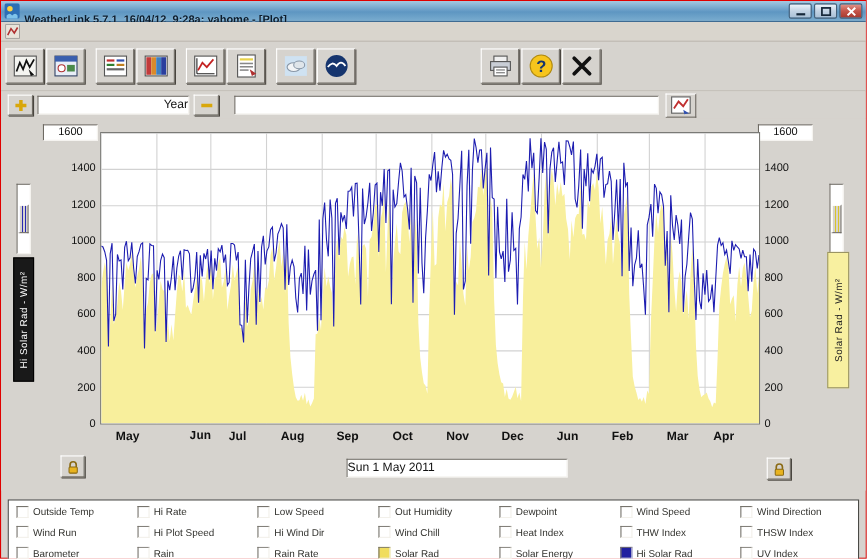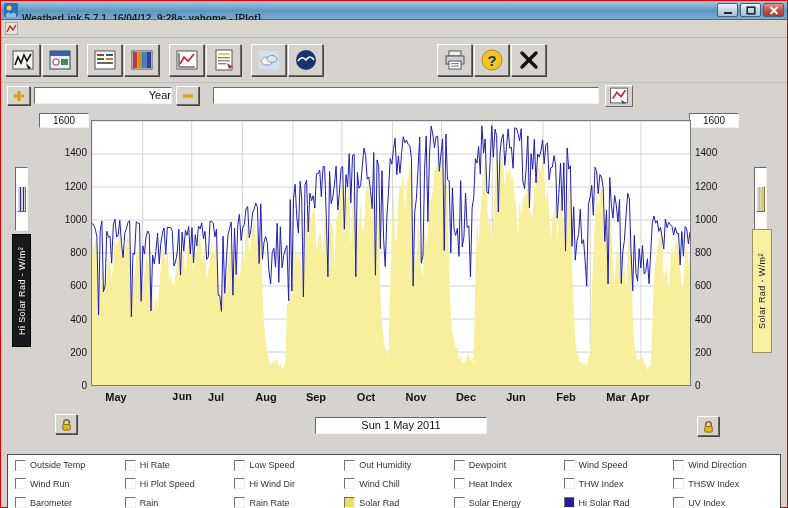--- a/index.html
+++ b/index.html
@@ -53,21 +53,21 @@
   .thumb{height:24px;margin:18px 1px 0;border:1px solid;border-color:#ffffff #6e6a63 #6e6a63 #ffffff;}
   .thumb.blue{background:repeating-linear-gradient(90deg,#d6d3ce 0 2px,#2a2ab0 2px 3px);}
   .thumb.yellow{background:repeating-linear-gradient(90deg,#d6d3ce 0 2px,#d8c42a 2px 3px);}
   .axis-label{position:absolute;writing-mode:vertical-rl;transform:rotate(180deg);display:flex;align-items:center;justify-content:center;font-size:9px;letter-spacing:.4px;box-sizing:border-box;}
   .axis-label.left{left:11px;top:126px;width:19px;height:113px;background:#191919;color:#fff;border:1px solid #000;}
   .axis-label.right{left:751px;top:121px;width:20px;height:124px;background:#f8f0a0;color:#222;border:1px solid #9a9464;}
   .lockbtn{position:absolute;width:22px;height:20px;padding:0;background:#d6d3ce;border:1px solid;border-color:#ffffff #6e6a63 #6e6a63 #ffffff;box-shadow:1px 1px 0 #49453f;display:flex;align-items:center;justify-content:center;}
   .lockbtn svg{width:15px;height:15px;display:block;}
   .lockbtn.left{left:54px;top:306px;}
   .lockbtn.right{left:696px;top:308px;}
-  .datebox{position:absolute;left:314px;top:309px;width:172px;height:17px;font-size:11px;line-height:15px;text-align:center;color:#111;}
+  .datebox{position:absolute;left:314px;top:309px;width:201px;height:17px;font-size:11px;line-height:15px;color:#111;}
   
   .legend{margin:8px 6px 0;height:60px;flex:none;background:#fff;border:1px solid #4a4a46;box-sizing:border-box;display:grid;grid-template-columns:repeat(7,1fr);grid-template-rows:repeat(3,1fr);align-items:center;padding:1px 2px;}
   .lcell{display:flex;align-items:center;gap:4px;padding-left:5px;height:12px;overflow:hidden;}
   .lcheck{width:9px;height:9px;flex:none;background:#fff;border:1px solid;border-color:#76736c #f2f0ea #f2f0ea #76736c;box-sizing:content-box;}
   .llabel{font-size:9px;color:#33332f;white-space:nowrap;}
   .bottom-strip{flex:1;background:#d6d3ce;border-top:1px solid #efede8;}
   button{font-family:inherit;cursor:default;}
 </style>
 </head>
 <body>
@@ -326,21 +326,21 @@
       <span class="mlabel" style="left: 156px; top: 283px; width: 50px; font-family: Liberation Mono, monospace;">Jun</span>
       <span class="mlabel" style="left: 190px; top: 283px; width: 50px;">Jul</span>
       <span class="mlabel" style="left: 240px; top: 283px; width: 50px;">Aug</span>
       <span class="mlabel" style="left: 290px; top: 283px; width: 50px;">Sep</span>
       <span class="mlabel" style="left: 340px; top: 283px; width: 50px;">Oct</span>
       <span class="mlabel" style="left: 390px; top: 283px; width: 50px;">Nov</span>
       <span class="mlabel" style="left: 440px; top: 283px; width: 50px;">Dec</span>
       <span class="mlabel" style="left: 490px; top: 283px; width: 50px;">Jun</span>
       <span class="mlabel" style="left: 540px; top: 283px; width: 50px;">Feb</span>
       <span class="mlabel" style="left: 590px; top: 283px; width: 50px;">Mar</span>
-      <span class="mlabel" style="left: 614px; top: 283px; width: 50px;">Apr</span>
+      <span class="mlabel" style="left: 632px; top: 283px; width: 50px;">Apr</span>
     </div>
 
   <div class="legend" id="legend">
       <div class="lcell">
         <span class="lcheck"></span>
         <span class="llabel">Outside Temp</span>
       </div>
       <div class="lcell">
         <span class="lcheck"></span>
         <span class="llabel">Hi Rate</span>

